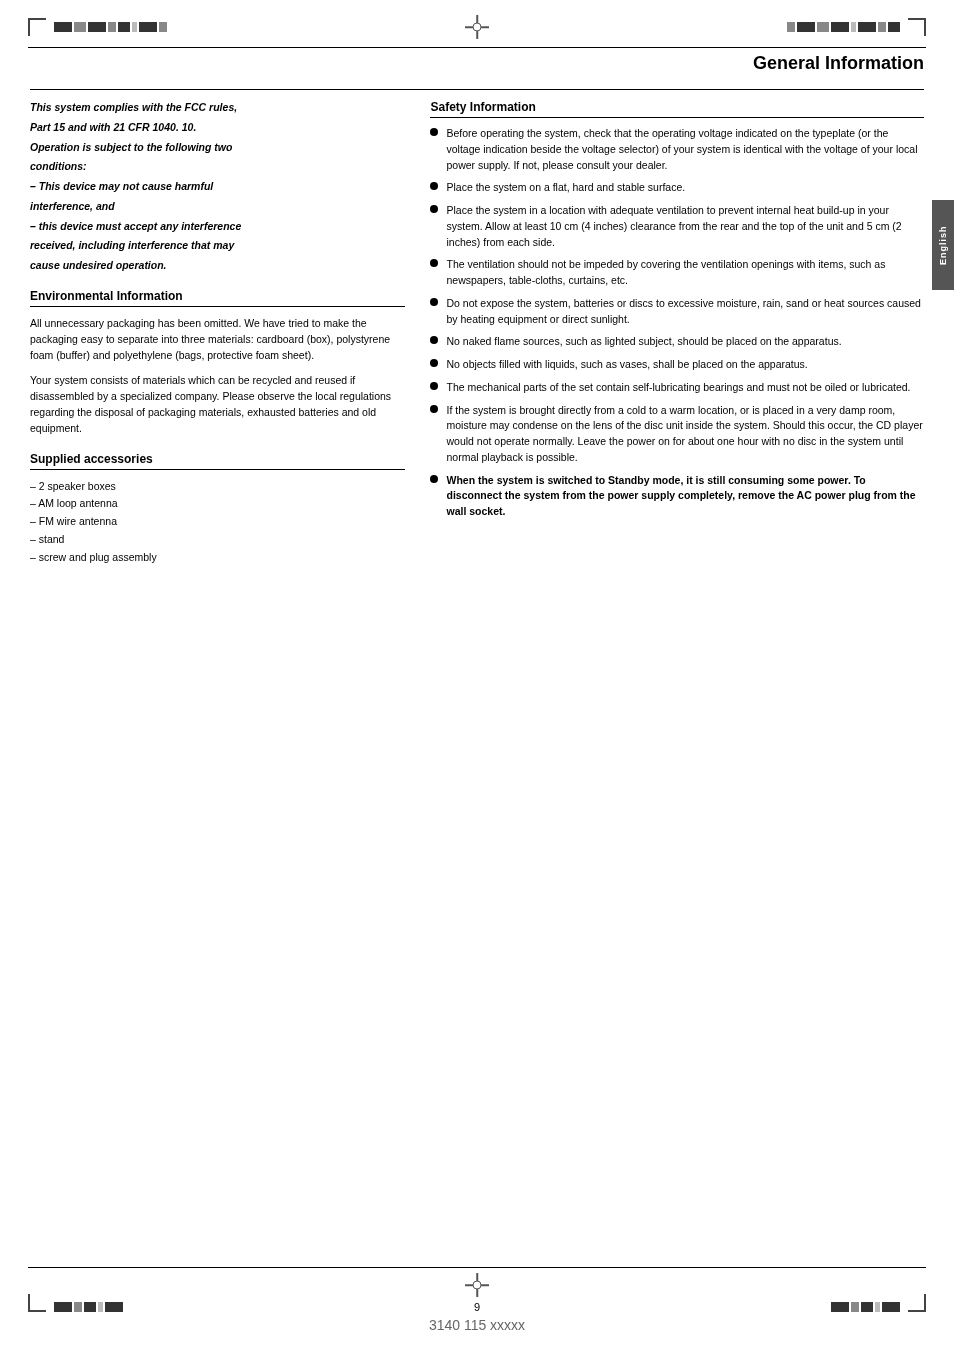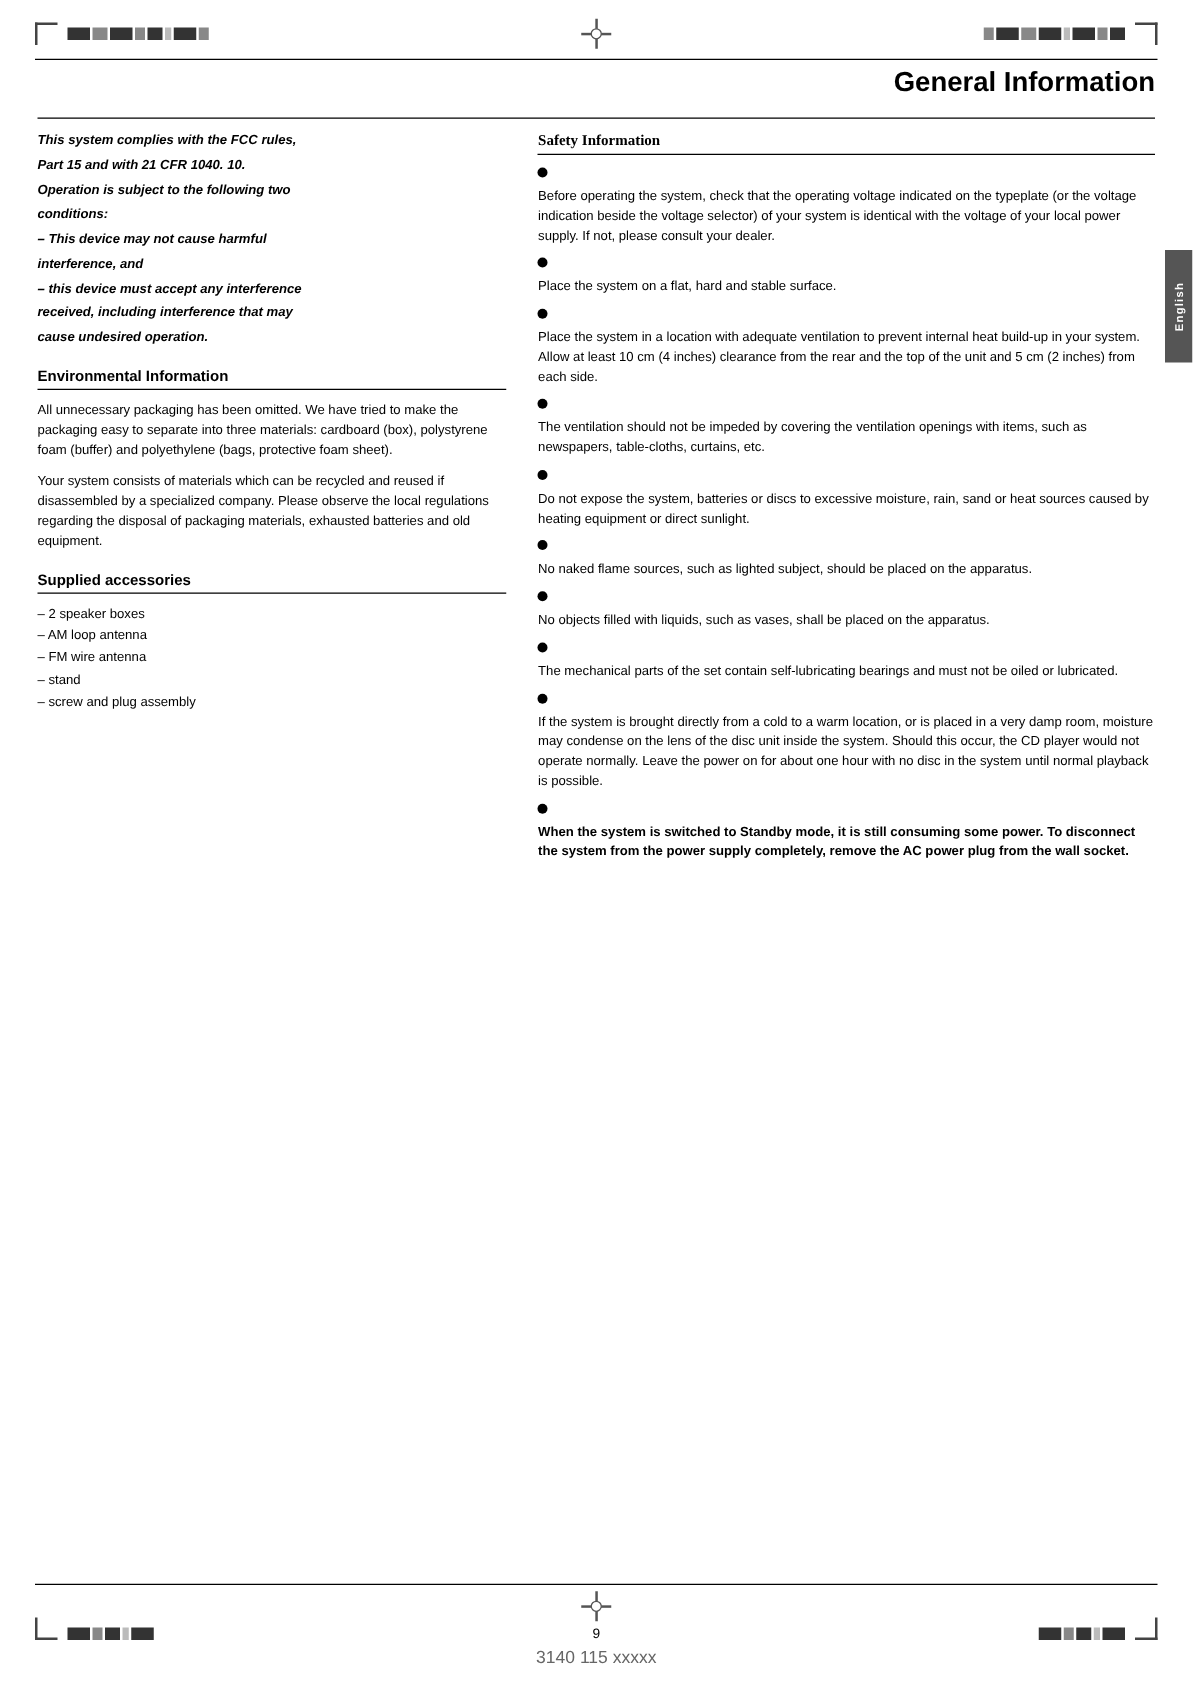--- a/index.html
+++ b/index.html
@@ -22,21 +22,21 @@
     }
 
     
     .main-content {
       padding: 0 30px 20px 30px;
     }
 
     
     .page-title {
       text-align: right;
-      font-size: 22px;
+      font-size: 18px;
       font-weight: bold;
       padding: 5px 0 15px 0;
       border-bottom: none;
     }
 
     
     .content-columns {
       display: flex;
       gap: 25px;
       margin-top: 5px;
@@ -56,21 +56,20 @@
       font-size: 12px;
       font-weight: bold;
       border-bottom: 1px solid #000;
       padding-bottom: 3px;
       margin-bottom: 8px;
       margin-top: 15px;
     }
 
     .section-heading:first-child {
       margin-top: 0;
-      font-family: Liberation Serif, serif;
     }
 
     
     .fcc-block {
       font-size: 10.5px;
       font-style: italic;
       line-height: 1.5;
       margin-bottom: 12px;
     }
 
@@ -102,21 +101,20 @@
       list-style: none;
       font-size: 10.5px;
       line-height: 1.5;
     }
 
     .safety-list li {
       display: flex;
       gap: 8px;
       margin-bottom: 7px;
       align-items: flex-start;
-      flex-direction: column;
     }
 
     .bullet {
       width: 8px;
       height: 8px;
       background: #000;
       border-radius: 50%;
       flex-shrink: 0;
       margin-top: 2px;
     }

